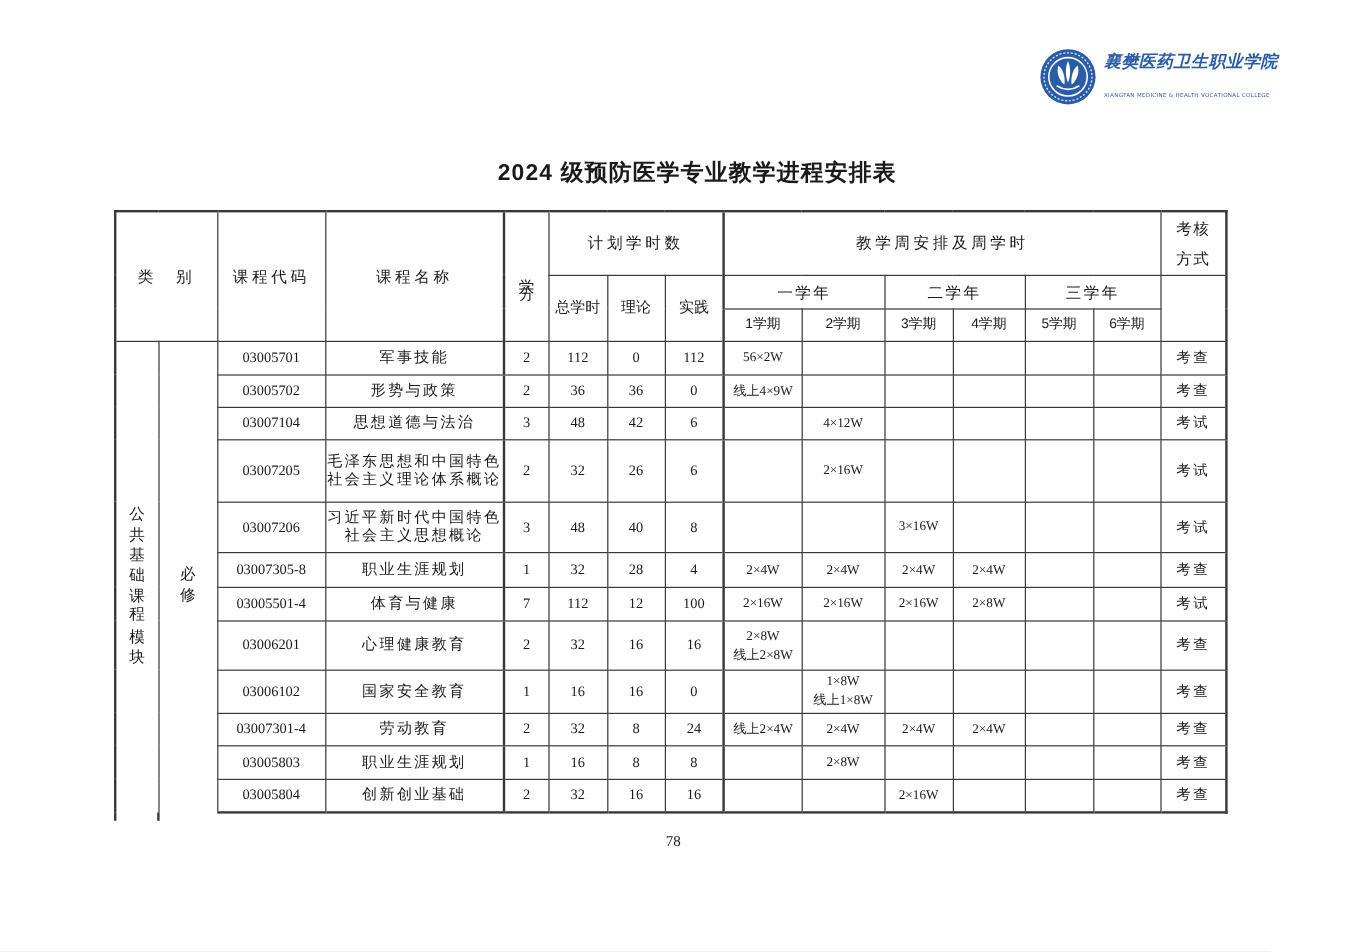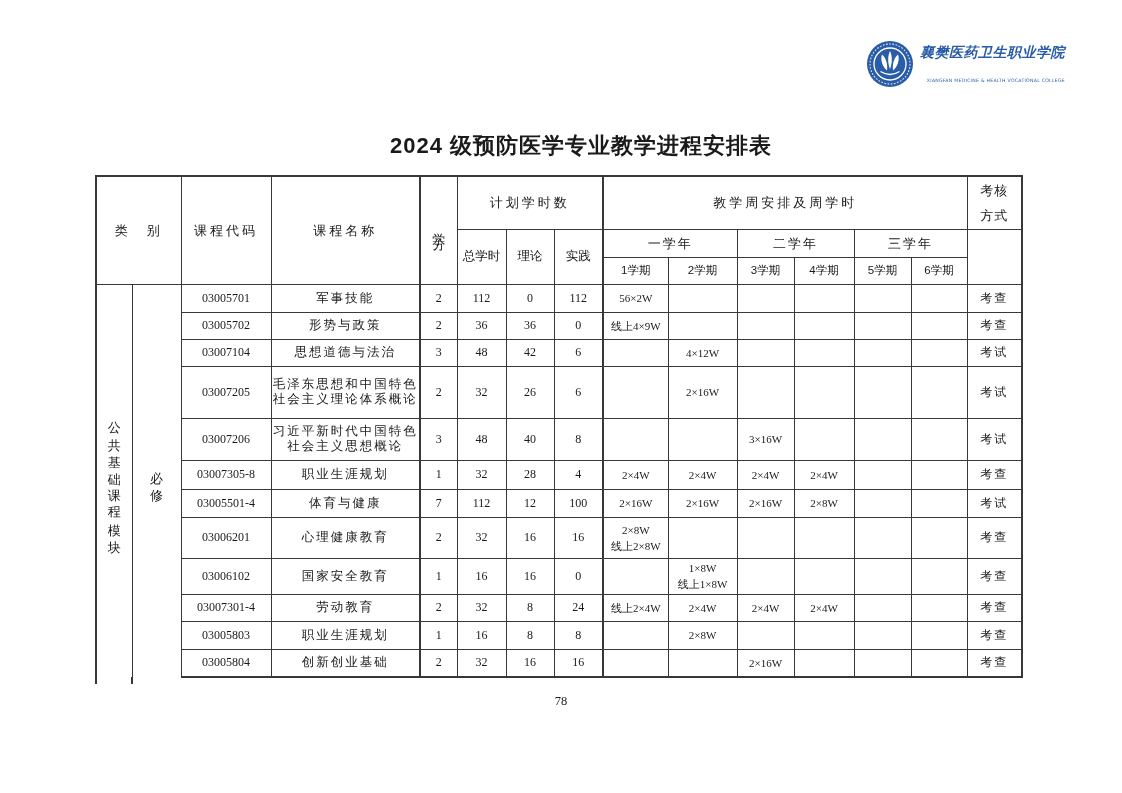--- a/index.html
+++ b/index.html
@@ -2,31 +2,31 @@
 <html><head>
 <meta charset="utf-8">
 <style>
   html,body{margin:0;padding:0;background:#e8e8e8;}
   .page{position:relative;width:1122px;height:793px;background:#ffffff;margin:0 auto;
         font-family:"Liberation Serif","DejaVu Serif",serif;color:#1a1a1a;overflow:hidden;}
 
   
   .logo{position:absolute;top:40px;left:866px;display:flex;align-items:center;gap:6px;}
   .logo-emblem{width:48px;height:48px;flex:0 0 auto;}
-  .logo-text{display:flex;flex-direction:column;gap:18px;text-align:right;}
+  .logo-text{display:flex;flex-direction:column;gap:18px;}
   .logo-cn{font-family:"DejaVu Serif","Liberation Serif",serif;font-style:italic;font-weight:bold;
            font-size:14px;line-height:15px;color:#2a5da8;letter-spacing:0.5px;white-space:nowrap;}
   .logo-en{font-family:"DejaVu Sans","Liberation Sans",sans-serif;font-size:4.6px;line-height:6px;
            color:#2a5da8;letter-spacing:0.28px;white-space:nowrap;}
 
   
   .appendix{position:absolute;top:103px;left:95px;font-size:15px;letter-spacing:1px;}
   .doc-title{position:absolute;top:131px;left:95px;width:926px;padding-left:46px;box-sizing:border-box;
              text-align:center;font-family:"Liberation Sans","DejaVu Sans",sans-serif;
-             font-weight:bold;font-size:22px;letter-spacing:1px;}
+             font-weight:bold;font-size:19px;letter-spacing:1px;}
 
   
   .tablewrap{position:absolute;top:175px;left:95px;}
   table{border-collapse:collapse;table-layout:fixed;width:926px;}
   td{border:1px solid #383838;text-align:center;vertical-align:middle;padding:0 1px;
      font-size:12px;line-height:15px;overflow:hidden;}
   .hd{font-family:"Liberation Sans","DejaVu Sans",sans-serif;font-size:13px;letter-spacing:3px;}
   .hd-sm{font-family:"Liberation Sans","DejaVu Sans",sans-serif;font-size:11.5px;letter-spacing:0;}
   .hd-yr{font-family:Liberation Serif, serif;font-size:13px;letter-spacing:2px;}
   .name{letter-spacing:2px;white-space:pre-line;font-size:12.5px;}

